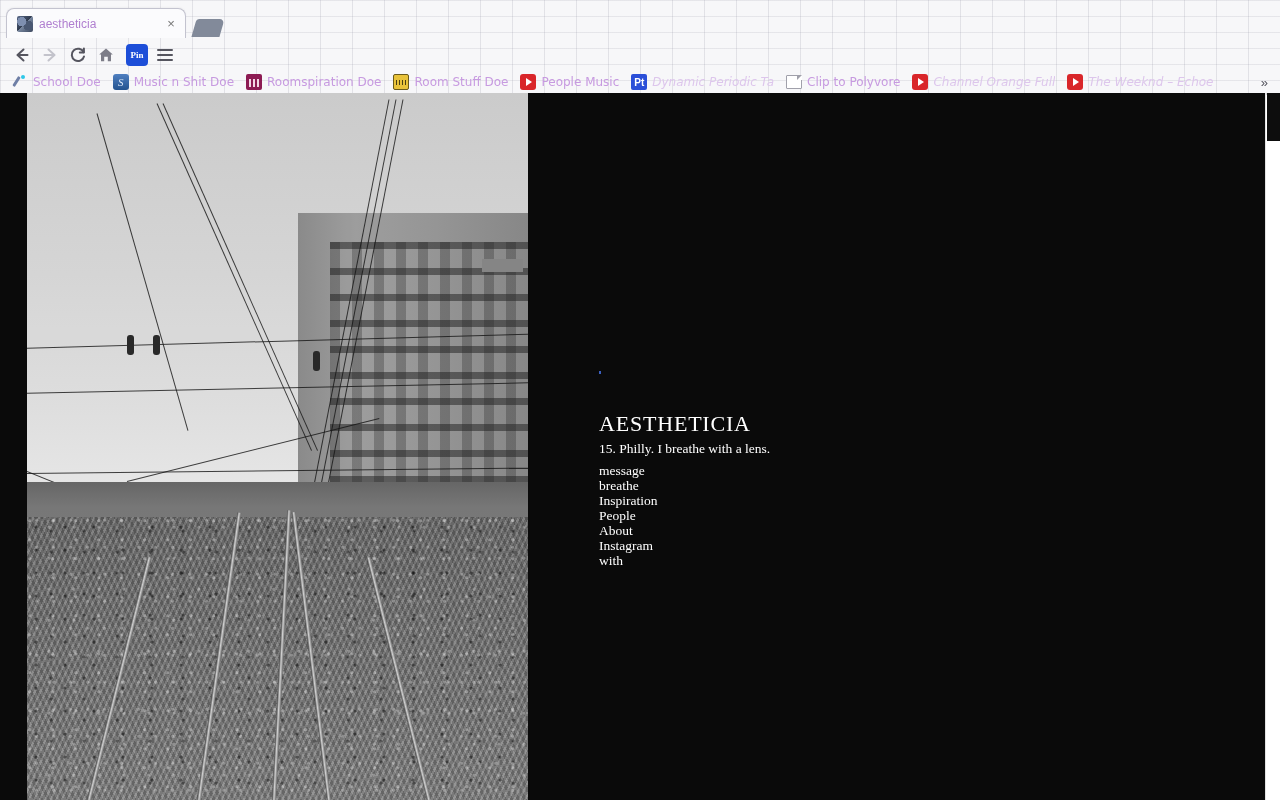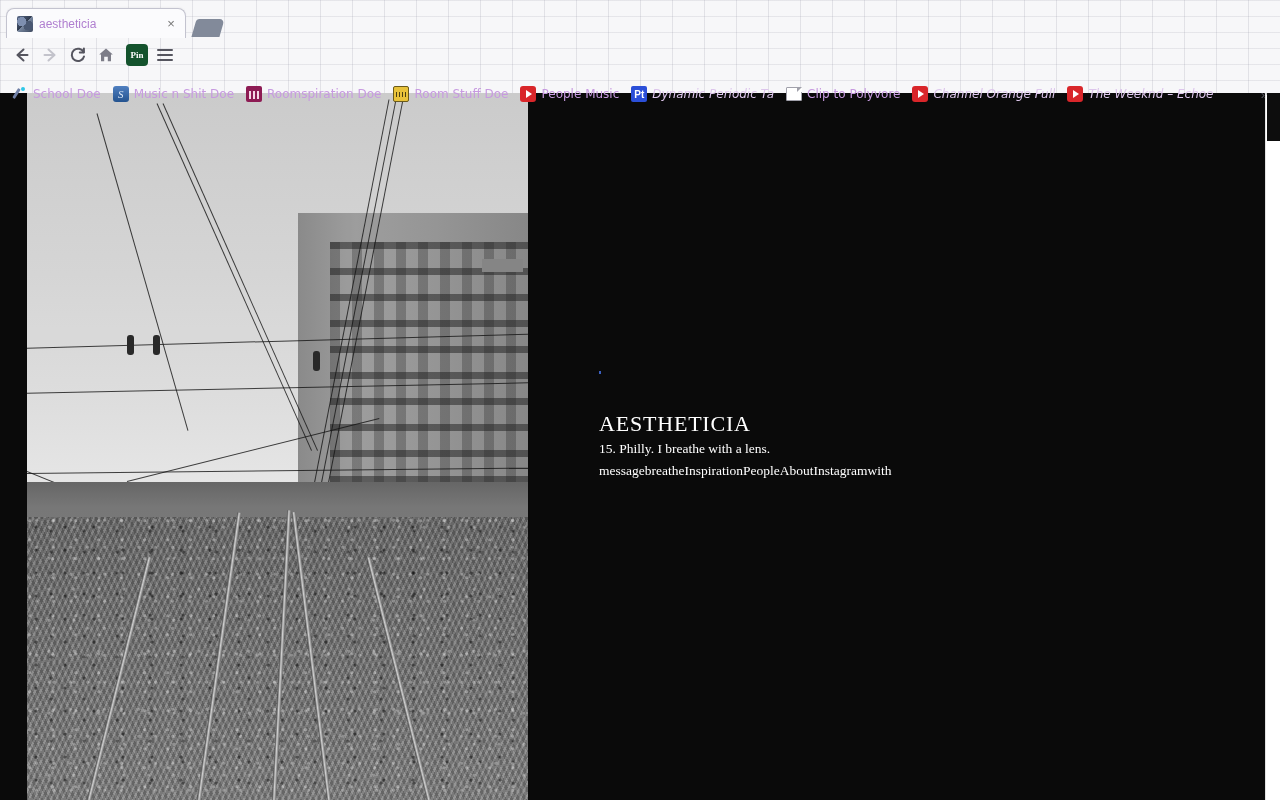--- a/index.html
+++ b/index.html
@@ -115,41 +115,40 @@
     font-family: "DejaVu Sans", sans-serif;
   }
   .url .path { color: #8b8b93; }
   .star {
     flex: 0 0 20px; width: 20px; height: 20px;
     display: flex; align-items: center; justify-content: center;
     font-size: 16px; color: #8d8d99;
   }
   .ext-pin {
     width: 22px; height: 22px; margin-left: 6px;
-    background: #14532d;
+    background: #1d4ed8;
     border-radius: 4px;
     color: #fff; font-size: 9px; font-weight: bold;
     display: flex; align-items: center; justify-content: center;
     font-family: "Liberation Serif", serif;
   }
   .menu-btn {
     width: 26px; height: 26px; margin-left: 4px;
     display: flex; flex-direction: column; align-items: center; justify-content: center;
     gap: 3px;
   }
   .menu-btn i { display:block; width: 16px; height: 2px; background: #55555f; border-radius:1px;}
 
   
   .bookmarks {
     position: relative; z-index: 2;
     height: 22px; width: 1280px;
     display: flex; align-items: center;
     padding: 0 6px 0 6px;
     overflow: hidden;
-    margin-top: 12px;
   }
   .bm {
     display: flex; align-items: center;
     height: 18px; padding: 0 6px;
     flex: 0 0 auto;
     max-width: 160px;
   }
   .bm .bm-label {
     font-size: 12px; color: #c79ae0;
     white-space: nowrap; overflow: hidden; text-overflow: ellipsis;
@@ -304,21 +303,21 @@
     font-size: 22px; letter-spacing: 0.8px;
     font-weight: normal; line-height: 1;
     font-family: "Liberation Serif", "DejaVu Serif", serif;
   }
   .blog-desc {
     position:absolute; left:0; top:348px;
     font-size: 13.5px; line-height: 1.2;
   }
   .nav {
     position:absolute; left:0; top:370px;
-    display: flex; flex-direction: row;
+    display: flex; flex-direction: column;
   }
   .nav a {
     display:block;
     font-size: 13.5px;
     line-height: 15px;
     color: #ffffff;
     text-decoration: none;
     padding: 0;
     margin-bottom: 0px;
     height: 15px;

